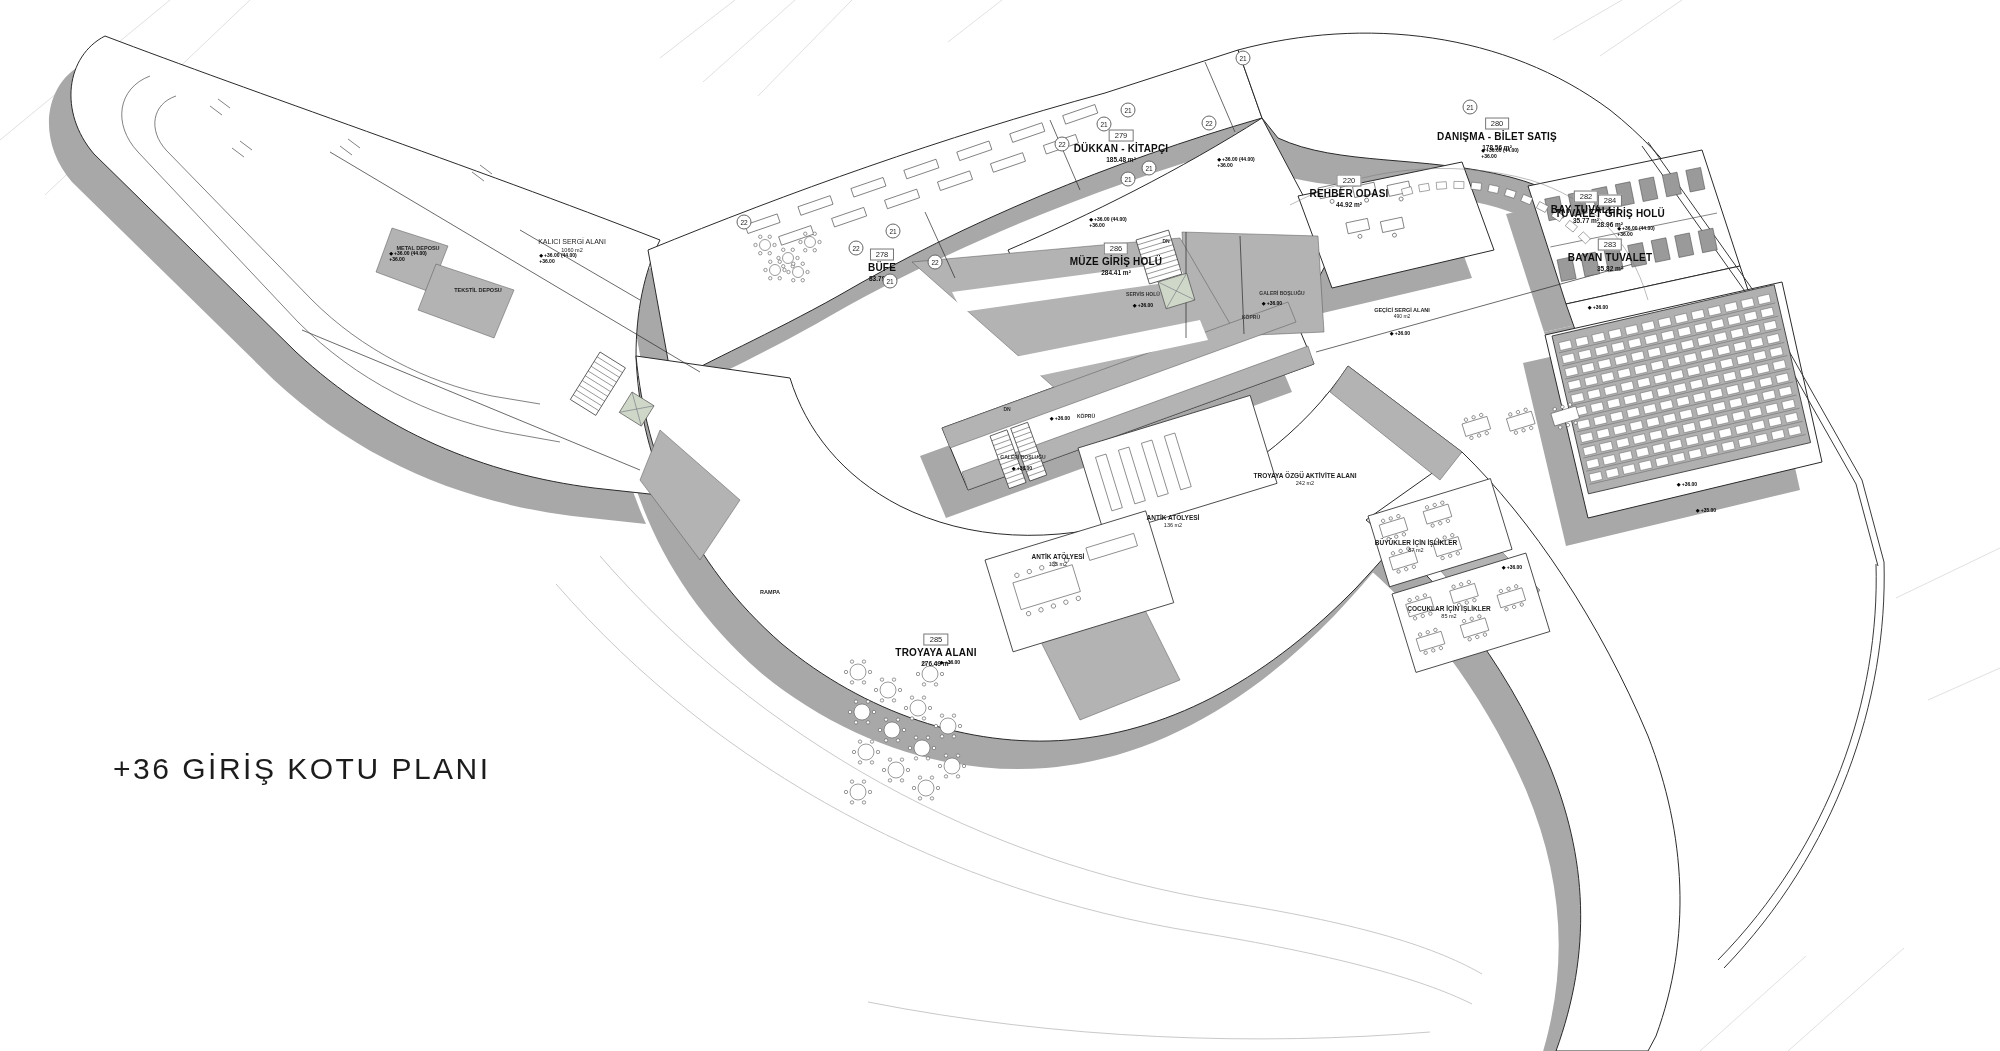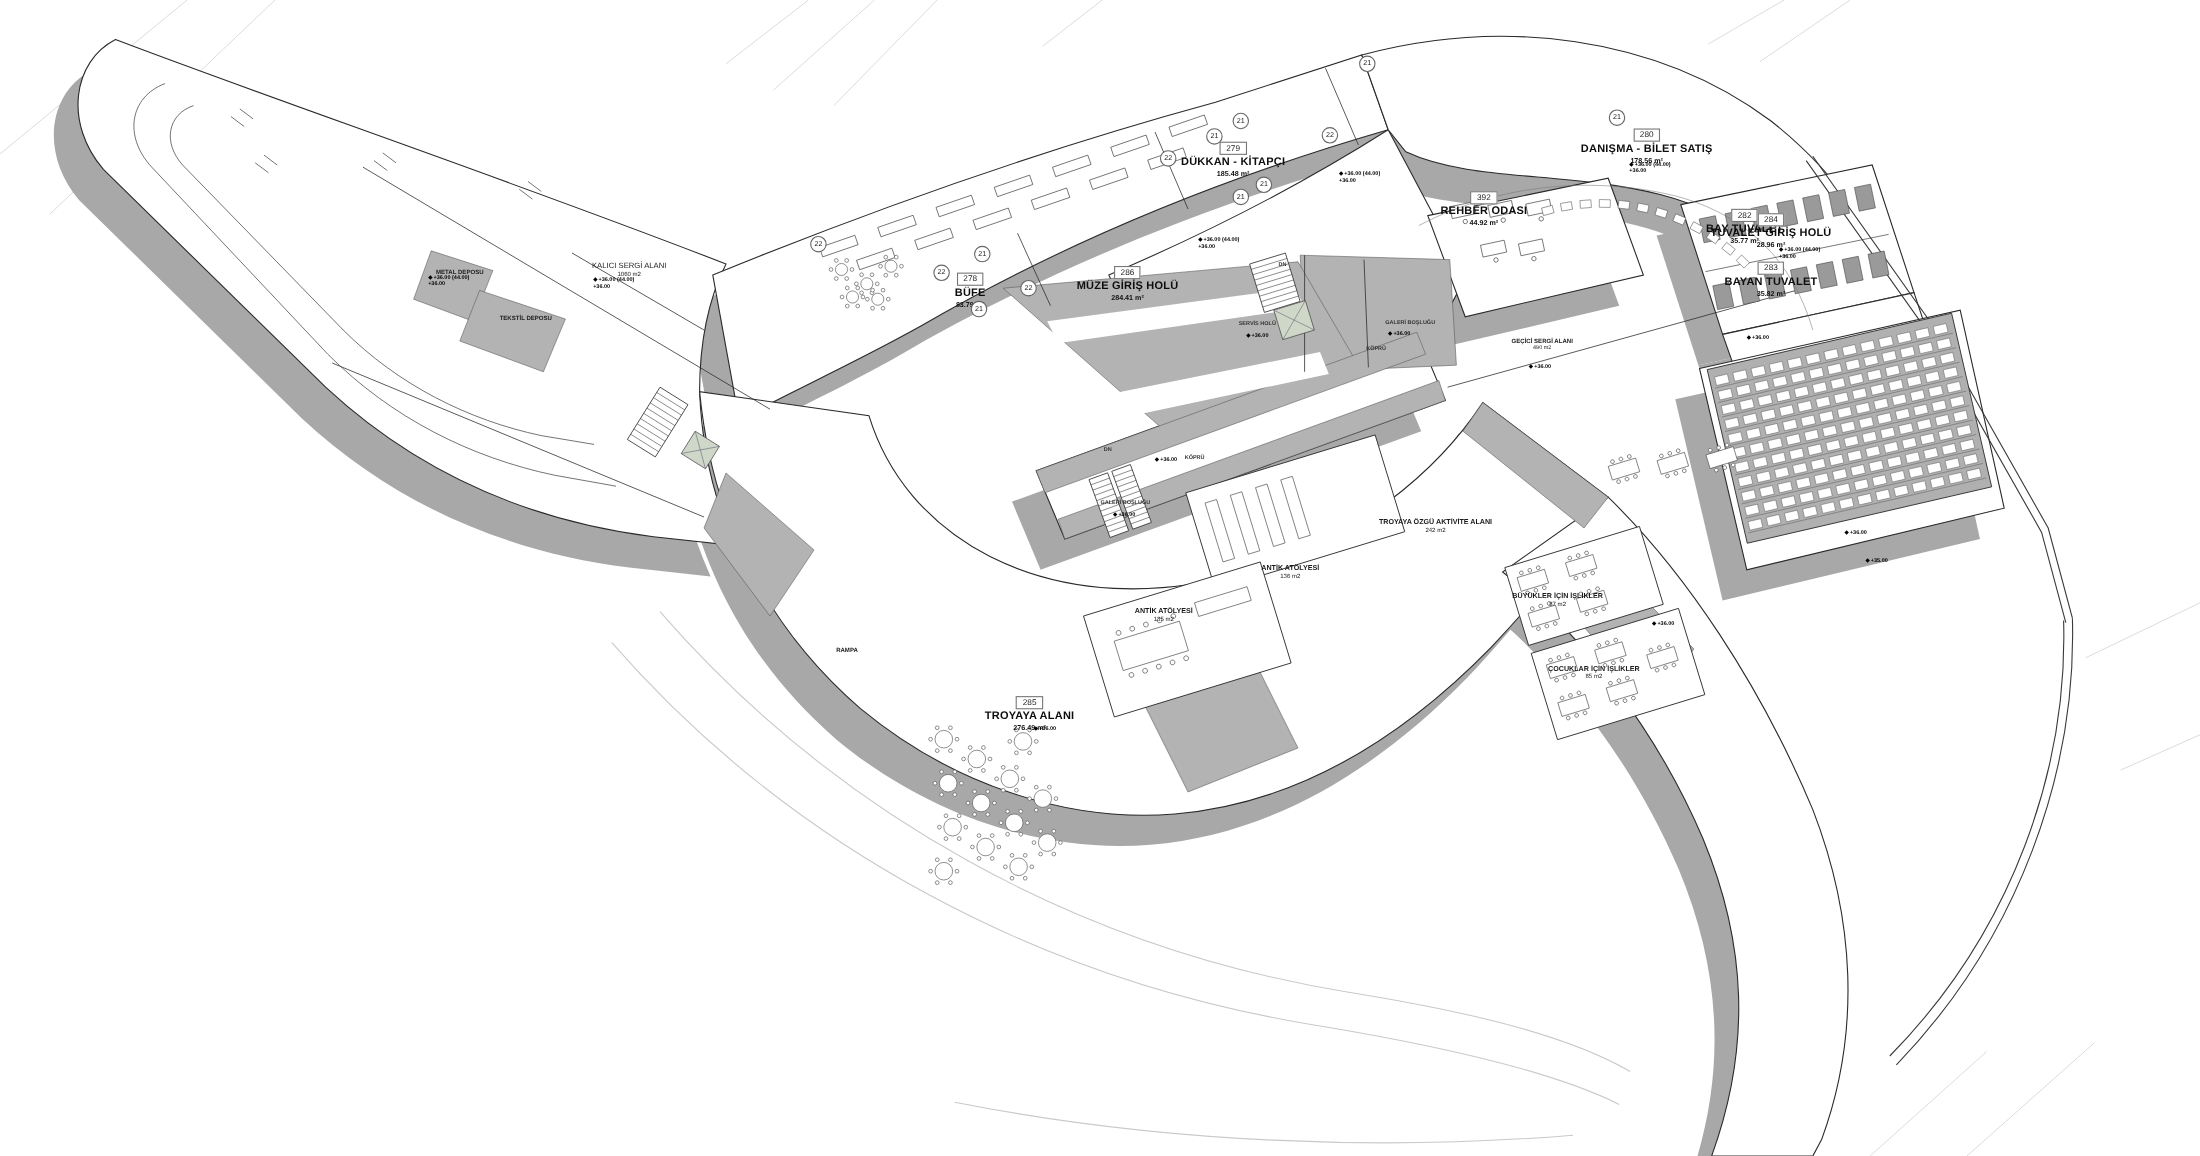--- a/index.html
+++ b/index.html
@@ -663,43 +663,44 @@
         <circle cx="798" cy="272" r="5.5"></circle>
         <circle cx="807.5" cy="272" r="1.7"></circle>
         <circle cx="802.75" cy="280.22724133595216" r="1.7"></circle>
         <circle cx="793.25" cy="280.22724133595216" r="1.7"></circle>
         <circle cx="788.5" cy="272" r="1.7"></circle>
         <circle cx="793.25" cy="263.77275866404784" r="1.7"></circle>
         <circle cx="802.75" cy="263.77275866404784" r="1.7"></circle>
       </g>
 </svg>
 
+<div id="plan-title">+36 GİRİŞ KOTU PLANI</div>
 
 <div class="lbl room-label" style="left:1121px;top:143px">
   <div class="numbox">279</div>
   <div class="rname">DÜKKAN - KİTAPÇI</div>
   <div class="rarea">185.48 m²</div>
 </div>
 <div class="lbl room-label" style="left:882px;top:262px">
   <div class="numbox">278</div>
   <div class="rname">BÜFE</div>
   <div class="rarea">83.79 m²</div>
 </div>
-<div class="lbl room-label" style="left:1025px;top:256px">
+<div class="lbl room-label" style="left:1116px;top:256px">
   <div class="numbox">286</div>
   <div class="rname">MÜZE GİRİŞ HOLÜ</div>
   <div class="rarea">284.41 m²</div>
 </div>
 <div class="lbl room-label" style="left:1497px;top:131px">
   <div class="numbox">280</div>
   <div class="rname">DANIŞMA - BİLET SATIŞ</div>
   <div class="rarea">178.56 m²</div>
 </div>
 <div class="lbl room-label" style="left:1349px;top:188px">
-  <div class="numbox">392</div>
+  <div class="numbox">220</div>
   <div class="rname">REHBER ODASI</div>
   <div class="rarea">44.92 m²</div>
 </div>
 <div class="lbl room-label" style="left:1586px;top:204px">
   <div class="numbox">282</div>
   <div class="rname">BAY TUVALET</div>
   <div class="rarea">35.77 m²</div>
 </div>
 <div class="lbl room-label" style="left:1610px;top:208px">
   <div class="numbox">284</div>

